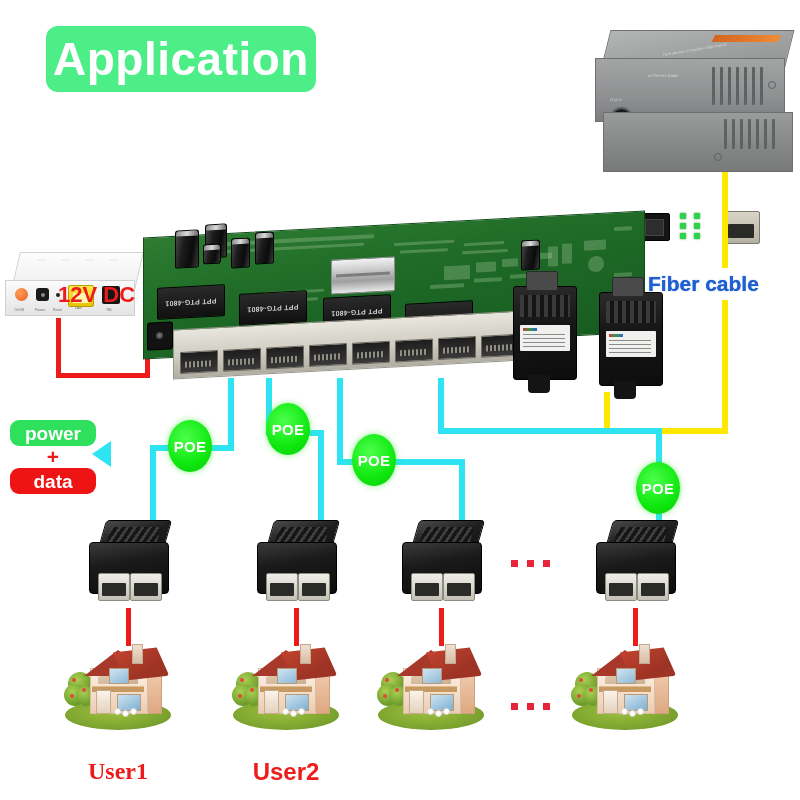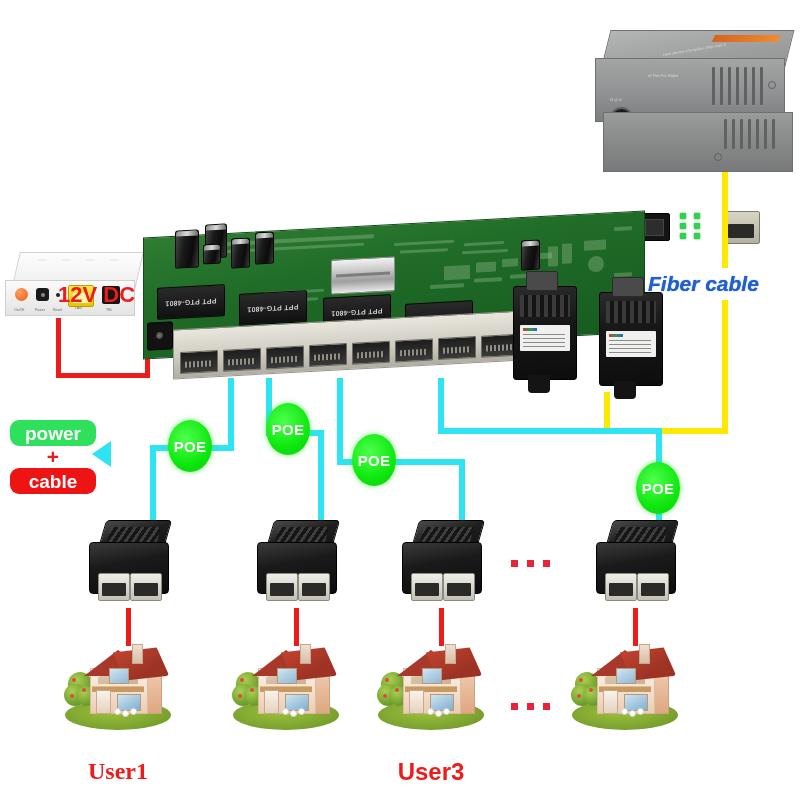--- a/index.html
+++ b/index.html
@@ -35,21 +35,21 @@
     background:linear-gradient(180deg,#d9d5c6,#b5b1a2);border:1px solid #7d7a6d;border-radius:2px;}
   .mc-rj45:after{content:"";position:absolute;left:5px;top:12px;width:26px;height:14px;background:#2a2a28;border-radius:1px;}
   .mc-led{position:absolute;width:6px;height:6px;border-radius:1px;background:#2fd24a;box-shadow:0 0 2px #1f9b33;}
   .mc-text{position:absolute;color:#d8dadb;font-size:4px;line-height:1.35;transform:skewX(-14deg);white-space:nowrap;}
   .mc-ce{position:absolute;left:150px;top:66px;color:#e3e5e6;font-size:9px;font-weight:bold;font-family:"Liberation Serif",serif;}
   .mc-screw{position:absolute;width:6px;height:6px;border-radius:50%;
     background:radial-gradient(circle at 35% 35%,#c9cbcb,#75777 70%);border:1px solid #5f6162;}
 
   
   #fiber-label{left:648px;top:272px;color:#1f5fd0;font-size:21px;font-weight:bold;
-    text-shadow:0 0 1px #1f5fd0;white-space:nowrap;font-style:italic;}
+    text-shadow:0 0 1px #1f5fd0;white-space:nowrap;}
   .yellow{position:absolute;background:#ffe800;}
 
   
   #onu-box{left:5px;top:252px;width:135px;height:68px;}
   .onu-top{position:absolute;left:10px;top:0;width:122px;height:40px;
     background:linear-gradient(180deg,#fdfdfd,#ececec);border:1px solid #d2d2d2;transform:skewX(-13deg);}
   .onu-face{position:absolute;left:0;top:28px;width:128px;height:34px;
     background:linear-gradient(180deg,#fbfbfb,#e4e4e4);border:1px solid #cfcfcf;}
   .onu-btn{position:absolute;left:10px;top:36px;width:13px;height:13px;border-radius:50%;
     background:radial-gradient(circle at 35% 30%,#ff9d5c,#e8601c);}
@@ -168,20 +168,23 @@
 
   .user-label{position:absolute;color:#ee1b1b;font-size:24px;font-weight:bold;text-align:center;white-space:nowrap;}
   .ellipsis{position:absolute;display:flex;gap:9px;}
   .ellipsis i{width:7px;height:7px;background:#e8243a;display:block;}
 </style>
 </head>
 <body>
 
 <div id="stage">
 
+  <div class="abs" id="title-banner" style="background:#4dee88;">
+    <span>Application</span>
+  </div>
 
   <div class="abs" id="media-converter">
     <div class="mc-body mc-top">
       <div class="orange-stripe" style="left:104px;top:4px;"></div>
       <div class="mc-text" style="left:58px;top:16px;transform:skewX(-14deg) rotate(-10deg);">Ture device Complies With Part 6</div>
     </div>
     <div class="mc-body mc-upper">
       <div class="mc-dcjack"></div>
       <div class="mc-text" style="left:14px;top:38px;">O-◎-o</div>
       <div class="mc-text" style="left:52px;top:14px;">of The Fcc Rules</div>
@@ -351,21 +354,21 @@
   <div class="poe-badge" style="left:636px;top:462px;">
     <span>POE</span>
   </div>
 
   <div class="abs" id="legend">
     <div class="pill" style="background:#2fe05c;">
       <span>power</span>
     </div>
     <div id="legend-plus">+</div>
     <div class="pill" style="background:#ee1414;">
-      <span>cable</span>
+      <span>data</span>
     </div>
   </div>
 
   <div class="splitter" style="left:85px;top:520px;">
     <div class="sp-top"></div>
     <div class="sp-body">
       <div class="sp-jack" style="left:8px;"></div>
       <div class="sp-jack" style="left:40px;"></div>
     </div>
   </div>
@@ -498,15 +501,15 @@
       <i></i>
       <i></i>
   </div>
   <div class="ellipsis" style="left:511px;top:703px;">
     <i></i>
       <i></i>
       <i></i>
   </div>
 
   <div class="user-label" style="left:62px;top:758px;width:112px;font-family:Liberation Serif, serif;">User1</div>
-  <div class="user-label" style="left:375px;top:758px;width:112px;">User3</div>
+  <div class="user-label" style="left:230px;top:758px;width:112px;">User2</div>
 
 </div>
 
 </body></html>

